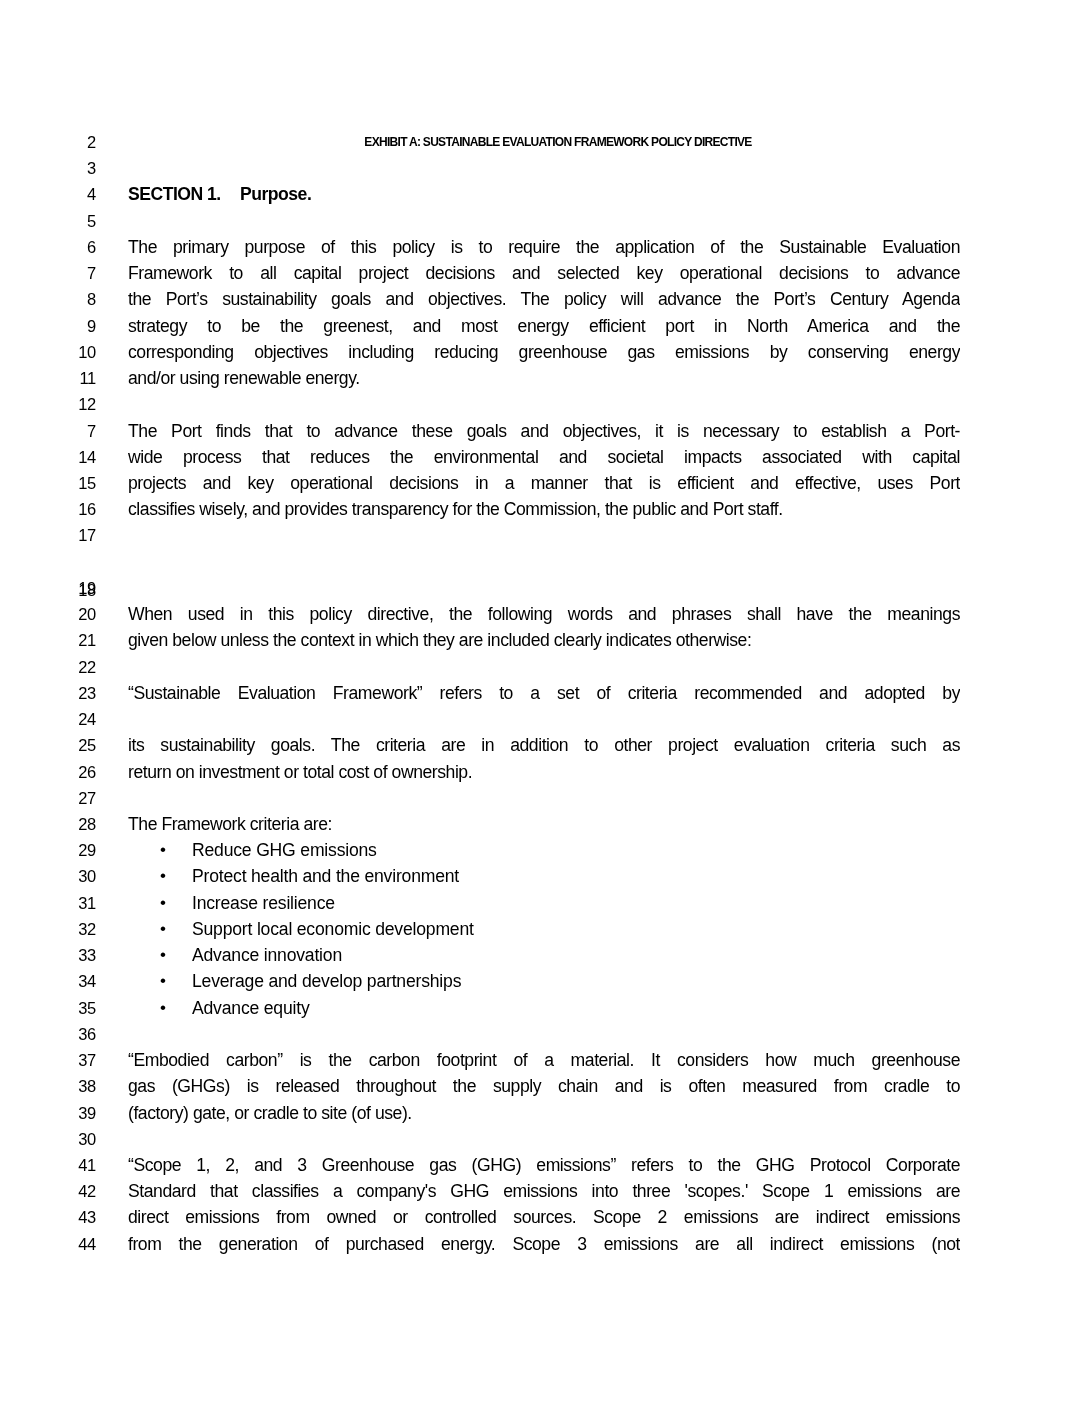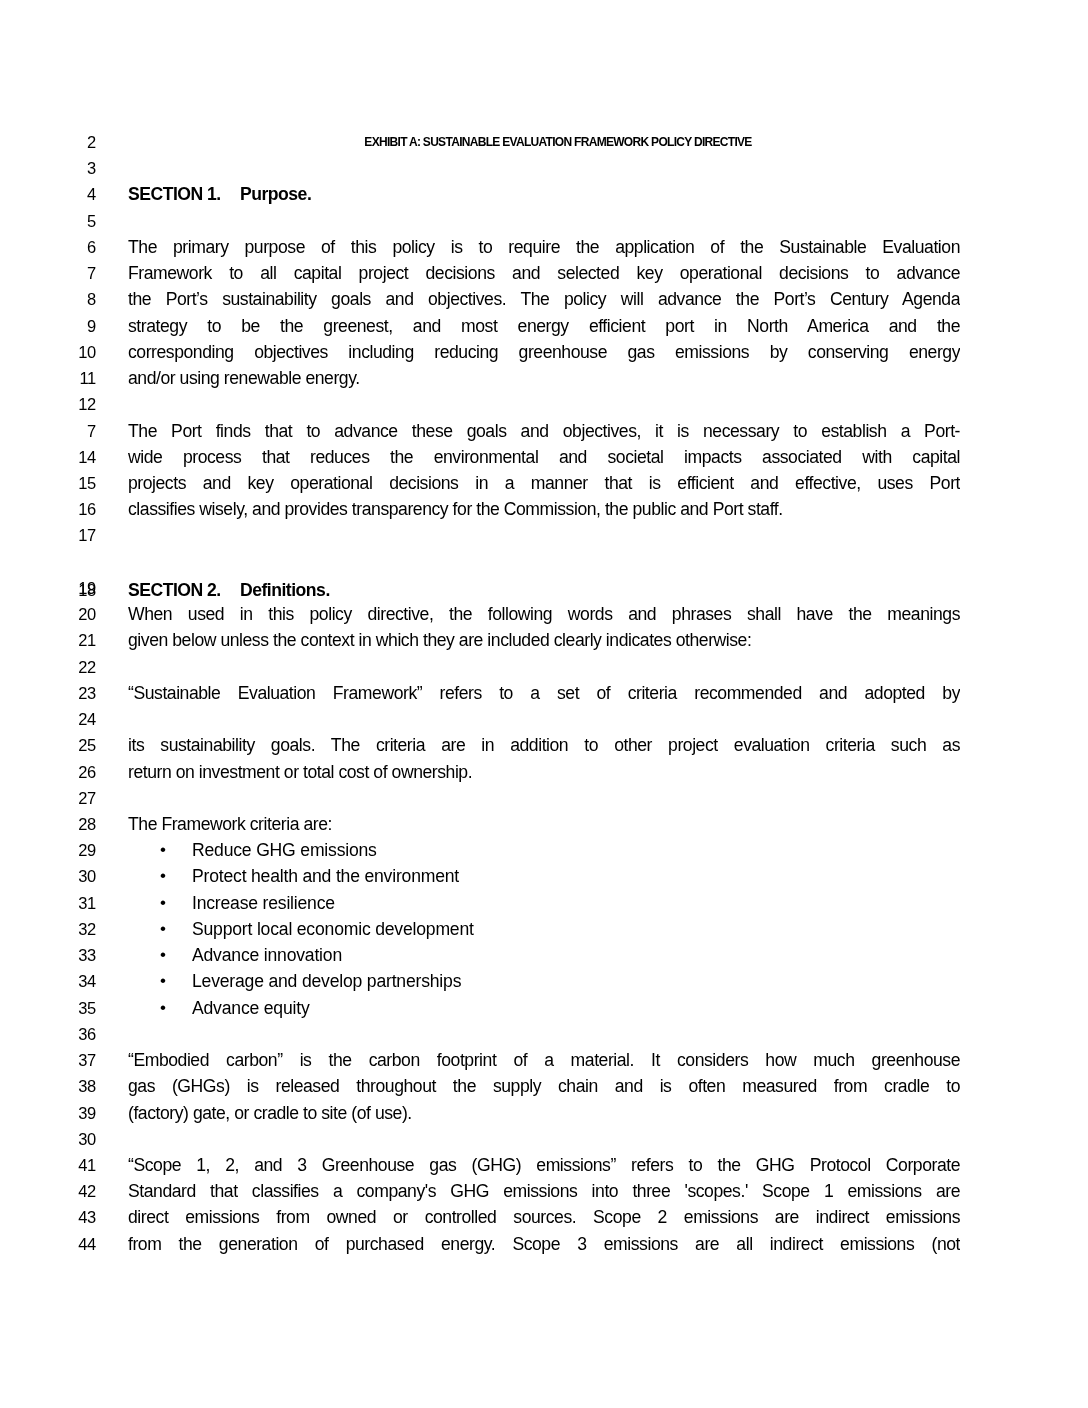--- a/index.html
+++ b/index.html
@@ -77,21 +77,20 @@
     </div>
     <div class="line" style="top: 496.22px;">
       <span class="ln">16</span>
       <span class="txt">classifies wisely, and provides transparency for the Commission, the public and Port staff.</span>
     </div>
     <div class="line" style="top: 522.45px;">
       <span class="ln">17</span>
     </div>
     <div class="line" style="top: 577px;">
       <span class="ln">18</span>
-      <span class="txt heading"><span class="sec-num">SECTION 2.</span><span>Definitions.</span></span>
     </div>
     <div class="line" style="top: 574.91px;">
       <span class="ln">19</span>
     </div>
     <div class="line" style="top: 601.14px;">
       <span class="ln">20</span>
       <span class="txt justify">When used in this policy directive, the following words and phrases shall have the meanings</span>
     </div>
     <div class="line" style="top: 627.37px;">
       <span class="ln">21</span>

